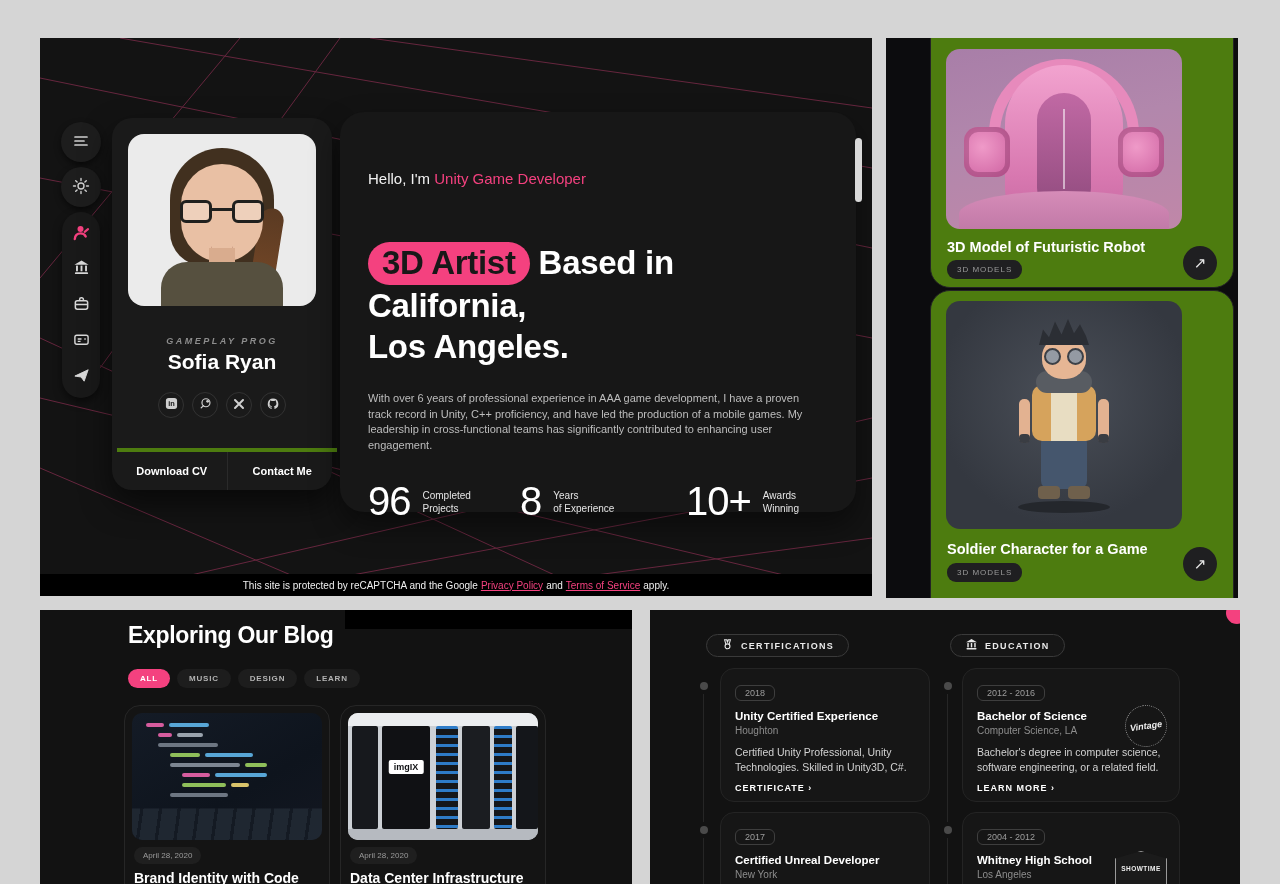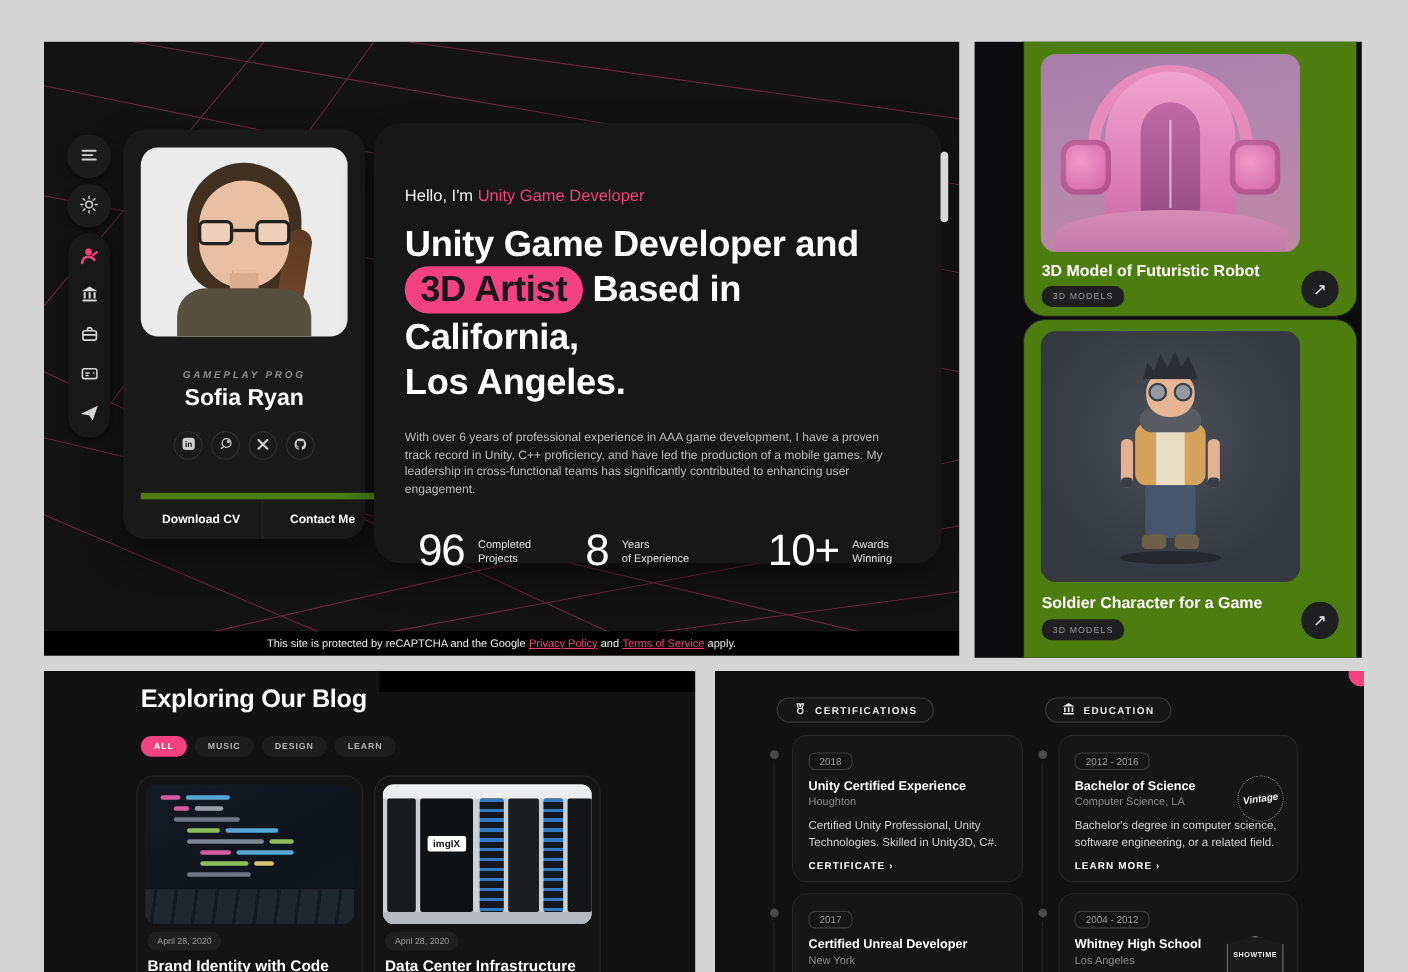--- a/index.html
+++ b/index.html
@@ -50,37 +50,37 @@
   .p-neck { position:absolute; left:50%; bottom:38px; transform:translateX(-50%); width:26px; height:20px; background:#d9ac8e; }
   .p-body { position:absolute; left:50%; bottom:0; transform:translateX(-50%); width:122px; height:44px;
     background:#56503f; border-radius:26px 26px 0 0; }
   .role { position:absolute; left:0; top:218px; width:100%; text-align:center;
     font-size:9px; font-style:italic; font-weight:bold; letter-spacing:2.5px; color:#8d8d8d; }
   .name { position:absolute; left:0; top:232px; width:100%; text-align:center;
     font-size:21px; font-weight:bold; color:#fff; }
   .socials { position:absolute; left:0; top:274px; width:100%; display:flex; justify-content:center; gap:8px; }
   .soc { width:26px; height:26px; border-radius:50%; border:1px solid #323232; background:transparent;
     display:flex; align-items:center; justify-content:center; color:#cfcfcf; cursor:pointer; }
-  .card-actions { position:absolute; left:16px; bottom:0; width:100%; height:42px; border-top:6px solid #4d7c0f;
+  .card-actions { position:absolute; left:5px; bottom:0; width:100%; height:42px; border-top:4px solid #4d7c0f;
     display:flex; }
   .card-actions button { flex:1; background:none; border:none; color:#fff; font-size:11px; font-weight:bold;
     font-family:inherit; cursor:pointer; }
   .card-actions .div { width:1px; background:#2a2a2a; }
 
   
   .intro-card { position:absolute; left:300px; top:74px; width:516px; height:400px;
     background:#171717; border-radius:24px; padding:58px 30px 0 28px; box-shadow:0 14px 30px rgba(0,0,0,.45); }
   .greeting { font-size:15px; color:#f2f2f2; }
   .greeting .hl { color:#f4417f;text-align:right; }
   .intro-h1 { margin-top:14px; font-size:33px; line-height:41px; font-weight:bold; color:#fff; letter-spacing:-.3px; }
   .pill { display:inline-block; background:#f4417f; color:#181818; border-radius:22px; padding:0 14px 2px 14px; margin-right:9px; }
   .intro-desc { margin-top:24px; width:442px; font-size:11px; line-height:15.5px; color:#bdbdbd; }
   .stats { margin-top:26px; display:flex; }
   .stat { display:flex; align-items:center; gap:12px; }
-  .stat:nth-child(1){ width:152px;margin-left:12px; } .stat:nth-child(2){ width:166px; }
+  .stat:nth-child(1){ width:152px; } .stat:nth-child(2){ width:166px; }
   .stat-val { font-size:40px; font-weight:400; color:#fff; letter-spacing:-1px; }
   .stat-lbl { font-size:10px; line-height:13px; color:#e4e4e4; }
   .scrollbar { position:absolute; left:815px; top:100px; width:7px; height:64px; border-radius:4px; background:#d9d9d9; }
 
   
   #portfolio { left:886px; top:38px; width:352px; height:560px; background:#0c0c0e; }
   .pf-card { position:absolute; left:44px; width:304px; background:#4d7c0f; border:1px solid #232325; border-radius:20px; }
   .pf-card.c1 { top:-26px; height:276px; }
   .pf-card.c2 { top:252px; height:400px; }
   .pf-img { position:absolute; left:15px; width:236px; border-radius:14px; overflow:hidden; }
@@ -323,21 +323,21 @@
     <div class="card-actions">
       <button>Download CV</button>
       <div class="div"></div>
       <button>Contact Me</button>
     </div>
   </aside>
 
   <article class="intro-card">
     <p class="greeting"><span>Hello, I'm </span><span class="hl">Unity Game Developer</span></p>
     <h1 class="intro-h1">
-      <span>Unity Game Developer and</span><br>
+      <br>
       <span class="pill">3D Artist</span><span>Based in California,</span><br>
       <span>Los Angeles.</span>
     </h1>
     <p class="intro-desc">With over 6 years of professional experience in AAA game development, I have a proven track record in Unity, C++ proficiency, and have led the production of a mobile games. My leadership in cross-functional teams has significantly contributed to enhancing user engagement.</p>
     <div class="stats">
       <div class="stat">
         <div class="stat-val">96</div>
         <div class="stat-lbl">
             <div>Completed</div>
             <div>Projects</div>

